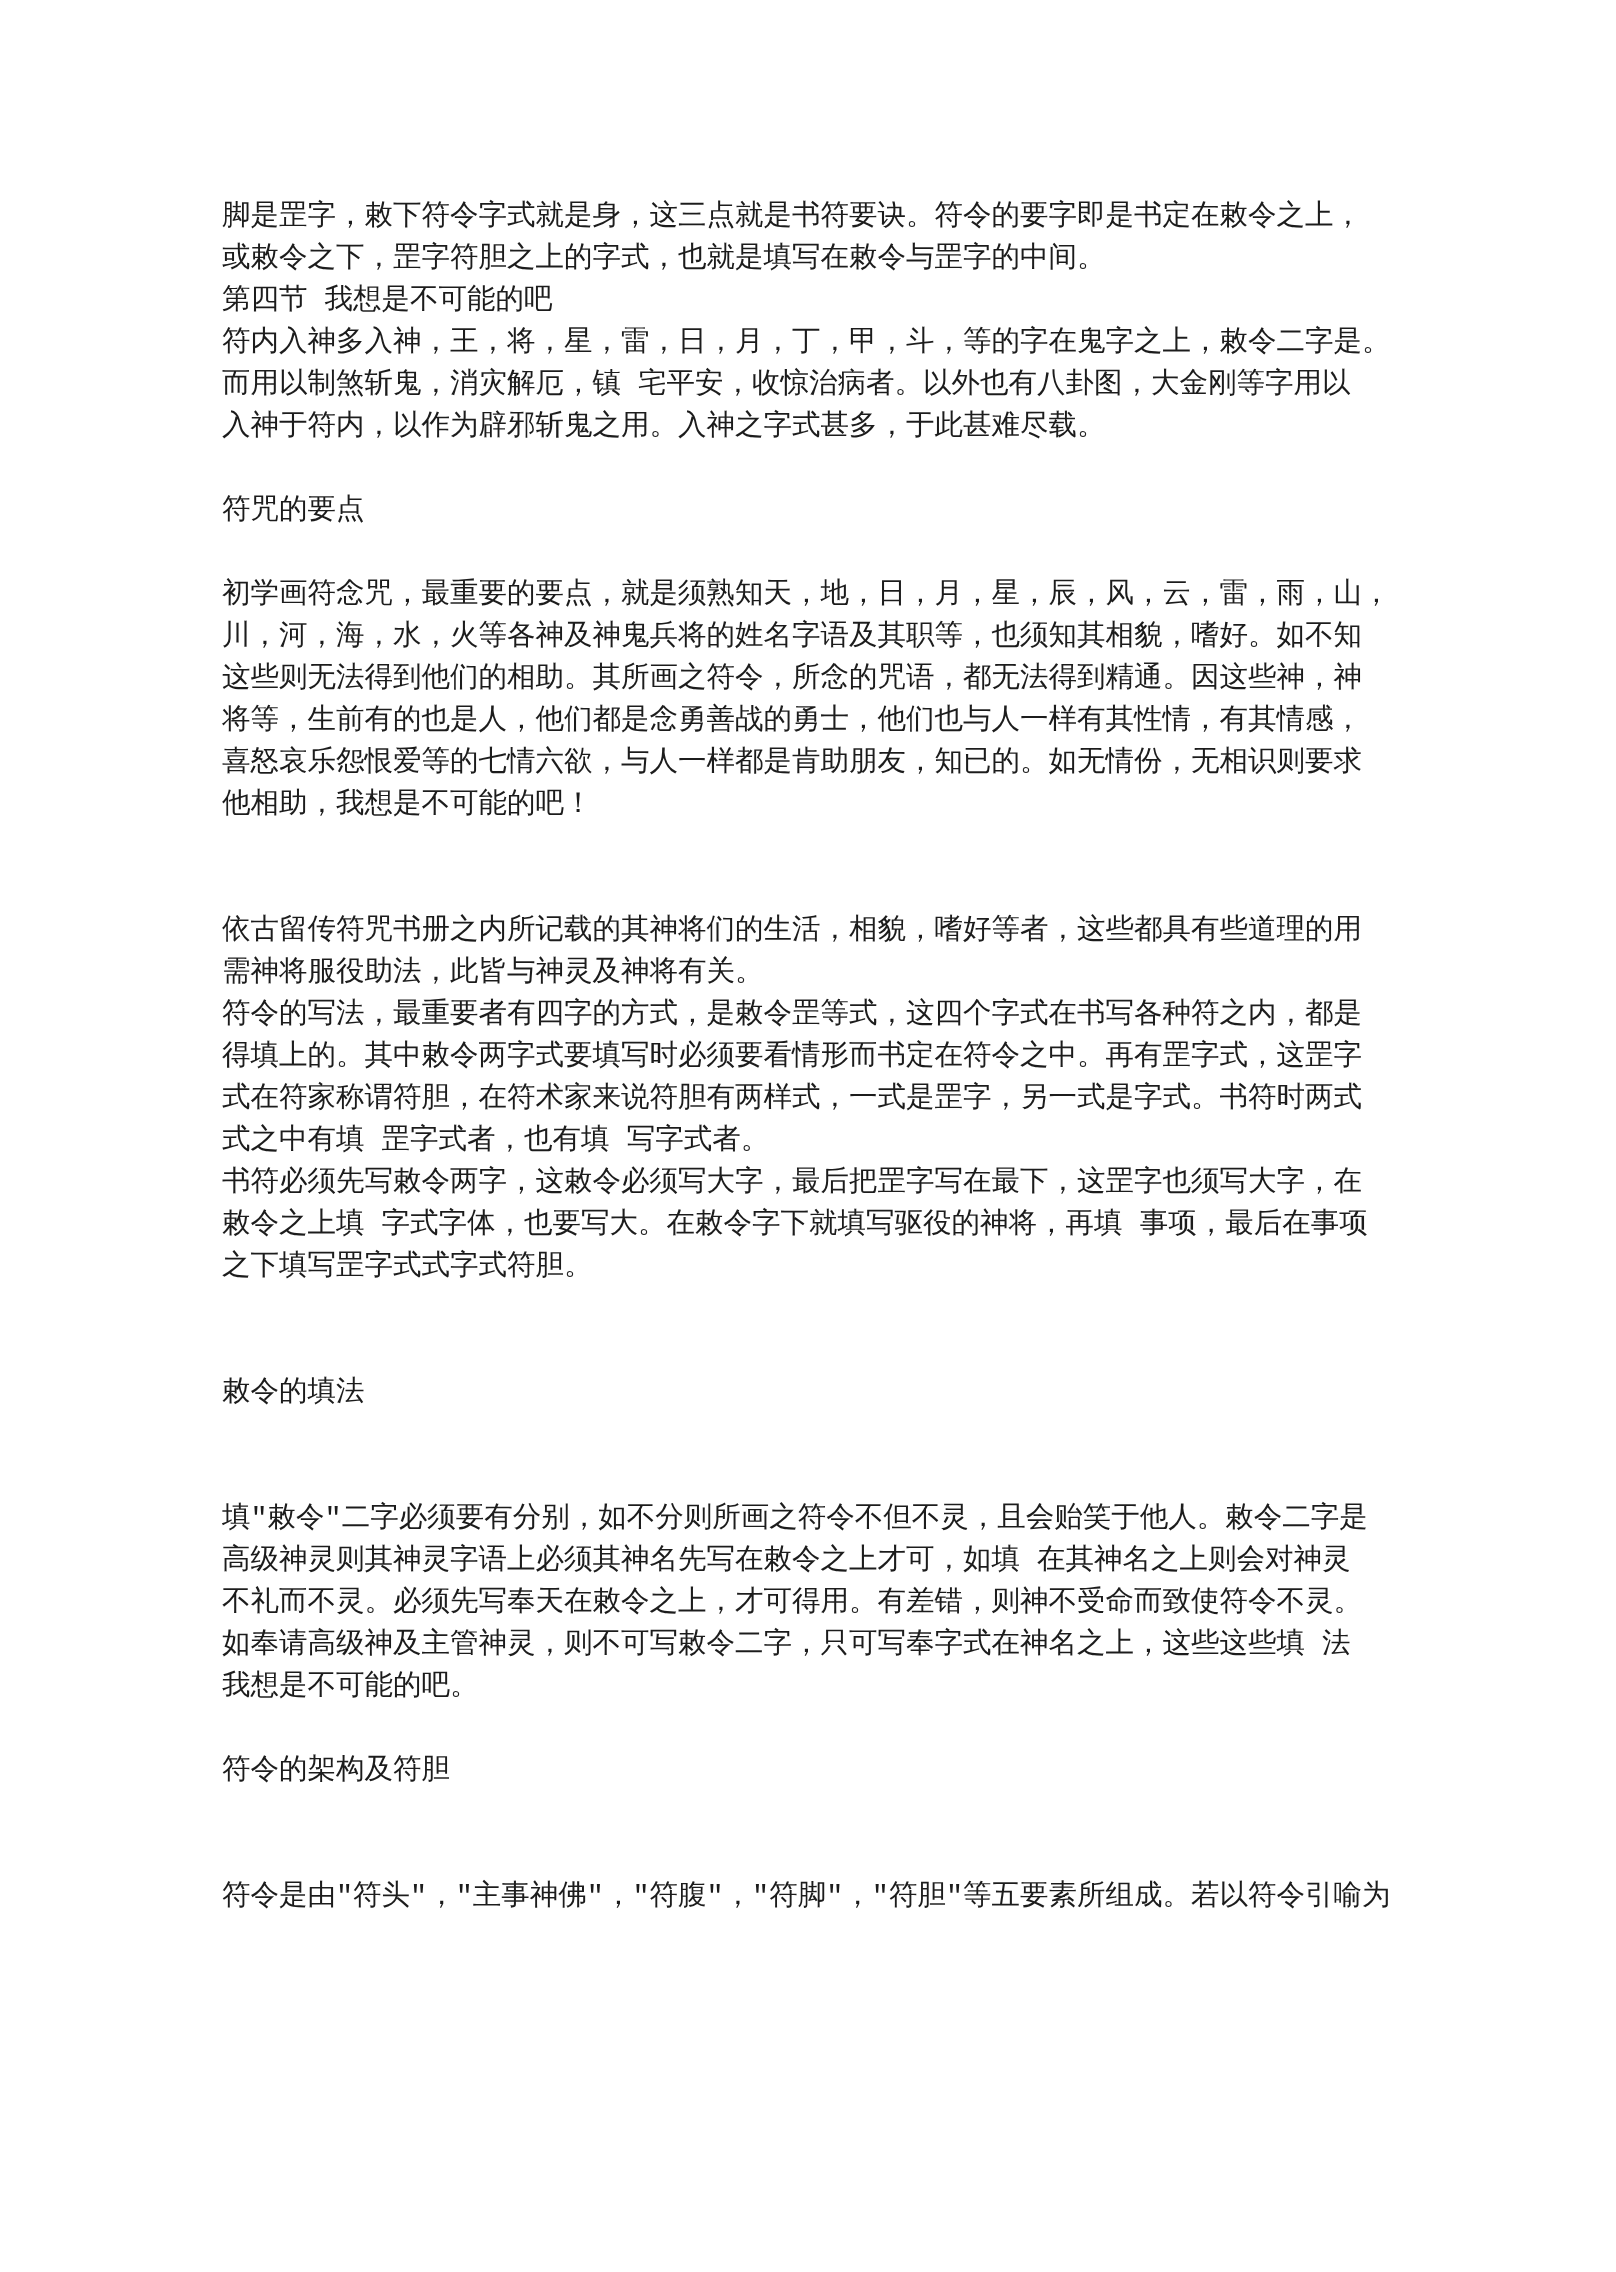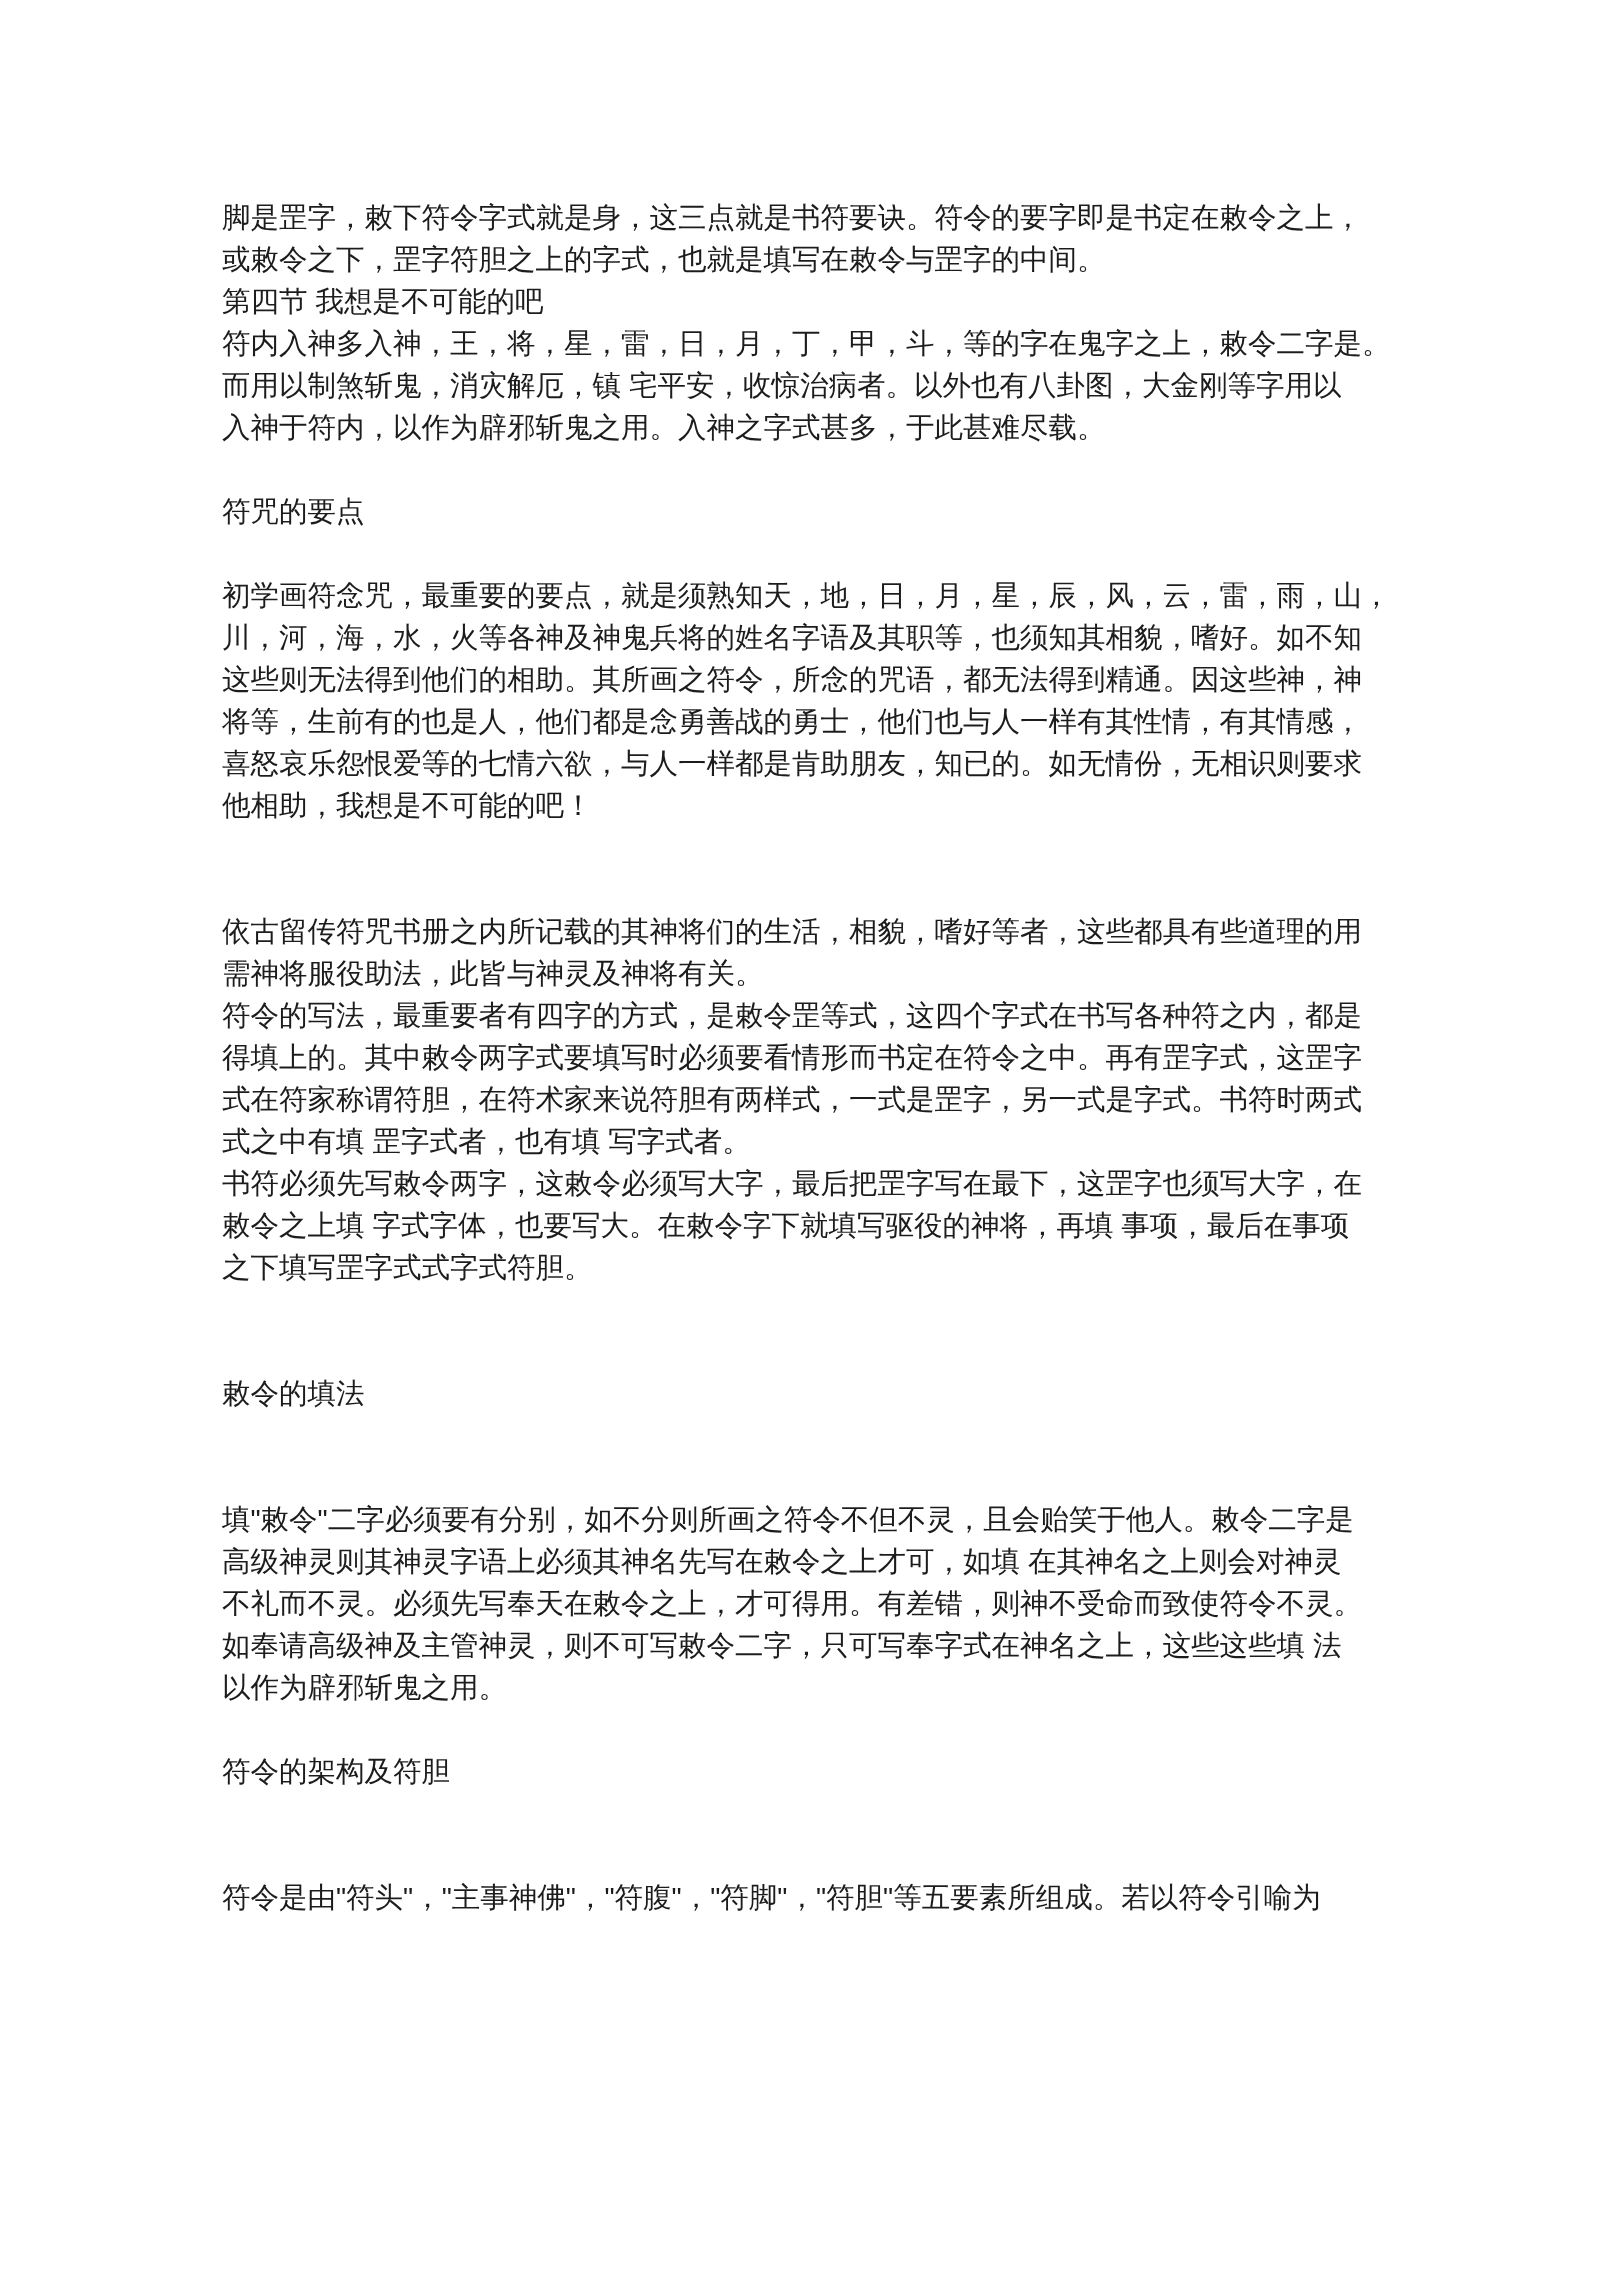--- a/index.html
+++ b/index.html
@@ -6,21 +6,21 @@
     margin: 0;
     padding: 0;
     background: #ffffff;
   }
   .page {
     position: relative;
     width: 1546px;
     height: 2273px;
     background: #ffffff;
     overflow: hidden;
-    font-family: Liberation Sans, sans-serif;
+    font-family: Liberation Mono, monospace;
   }
   .text-block {
     position: absolute;
     left: 222px;
     top: 196px;
     width: 1205px;
   }
   .line {
     height: 42px;
     line-height: 42px;
@@ -64,21 +64,21 @@
       <div class="line">之下填写罡字式式字式符胆。</div>
       <div class="line">&nbsp;</div>
       <div class="line">&nbsp;</div>
       <div class="line">敕令的填法</div>
       <div class="line">&nbsp;</div>
       <div class="line">&nbsp;</div>
       <div class="line">填"敕令"二字必须要有分别，如不分则所画之符令不但不灵，且会贻笑于他人。敕令二字是</div>
       <div class="line">高级神灵则其神灵字语上必须其神名先写在敕令之上才可，如填 在其神名之上则会对神灵</div>
       <div class="line">不礼而不灵。必须先写奉天在敕令之上，才可得用。有差错，则神不受命而致使符令不灵。</div>
       <div class="line">如奉请高级神及主管神灵，则不可写敕令二字，只可写奉字式在神名之上，这些这些填 法</div>
-      <div class="line">以作为辟邪斩鬼之用。</div>
+      <div class="line">我想是不可能的吧。</div>
       <div class="line">&nbsp;</div>
       <div class="line">符令的架构及符胆</div>
       <div class="line">&nbsp;</div>
       <div class="line">&nbsp;</div>
       <div class="line">符令是由"符头"，"主事神佛"，"符腹"，"符脚"，"符胆"等五要素所组成。若以符令引喻为</div>
     </div>
 </div>
 
 
 </body></html>

